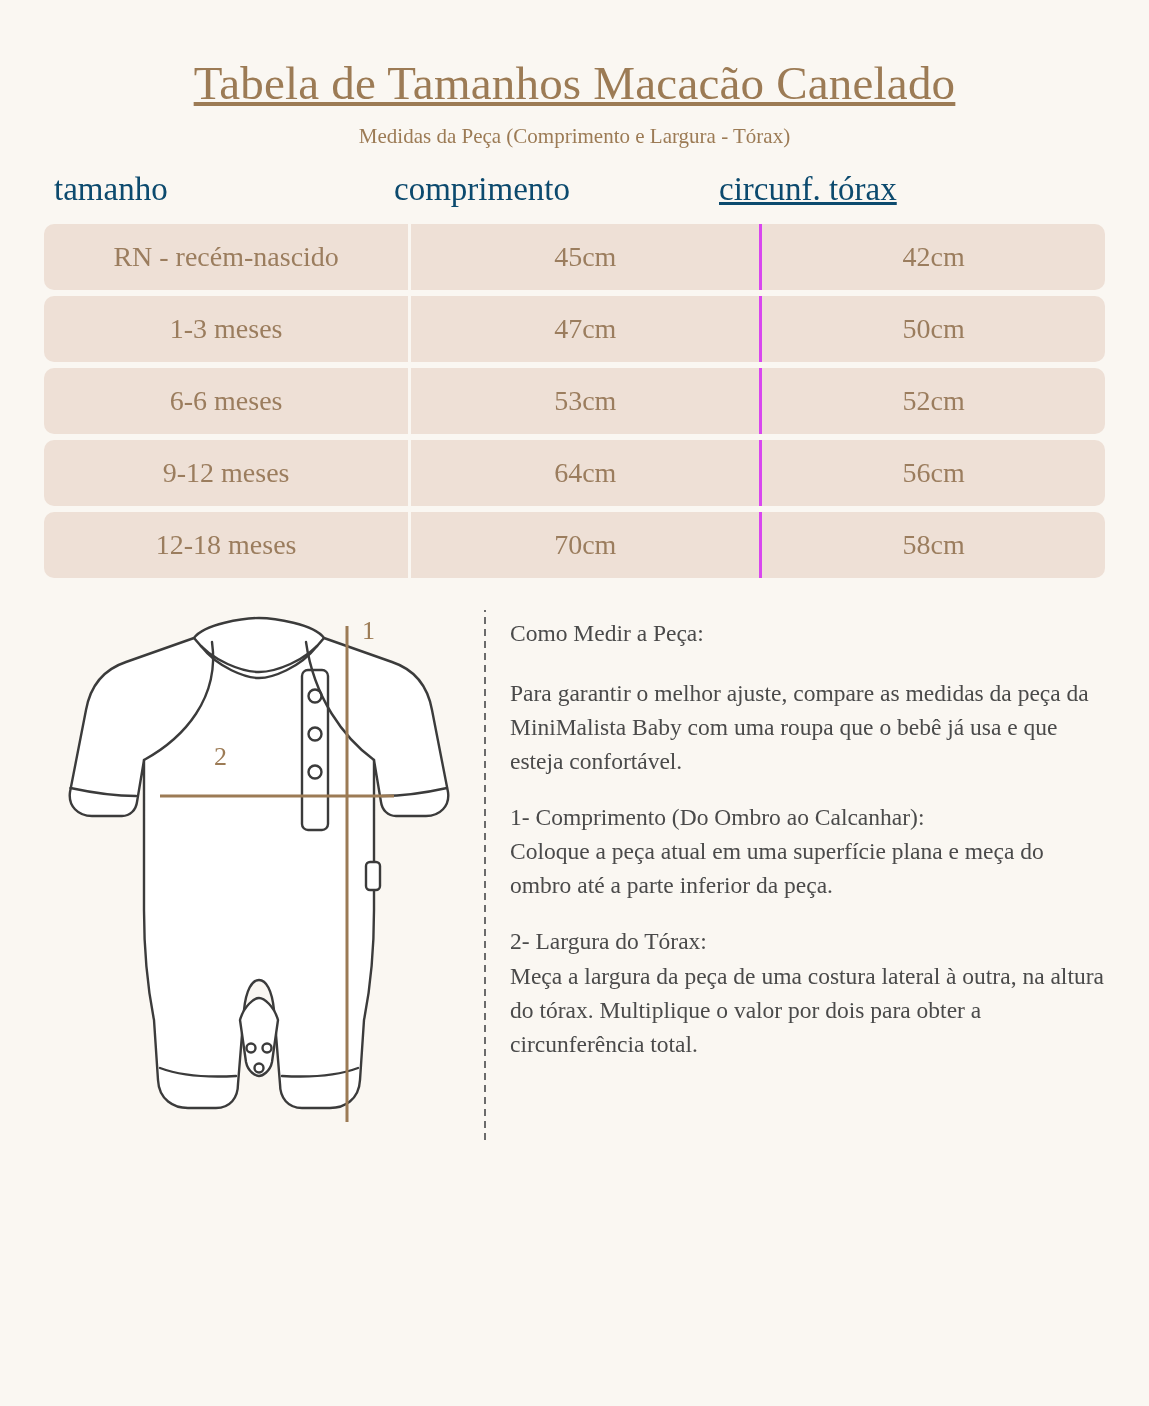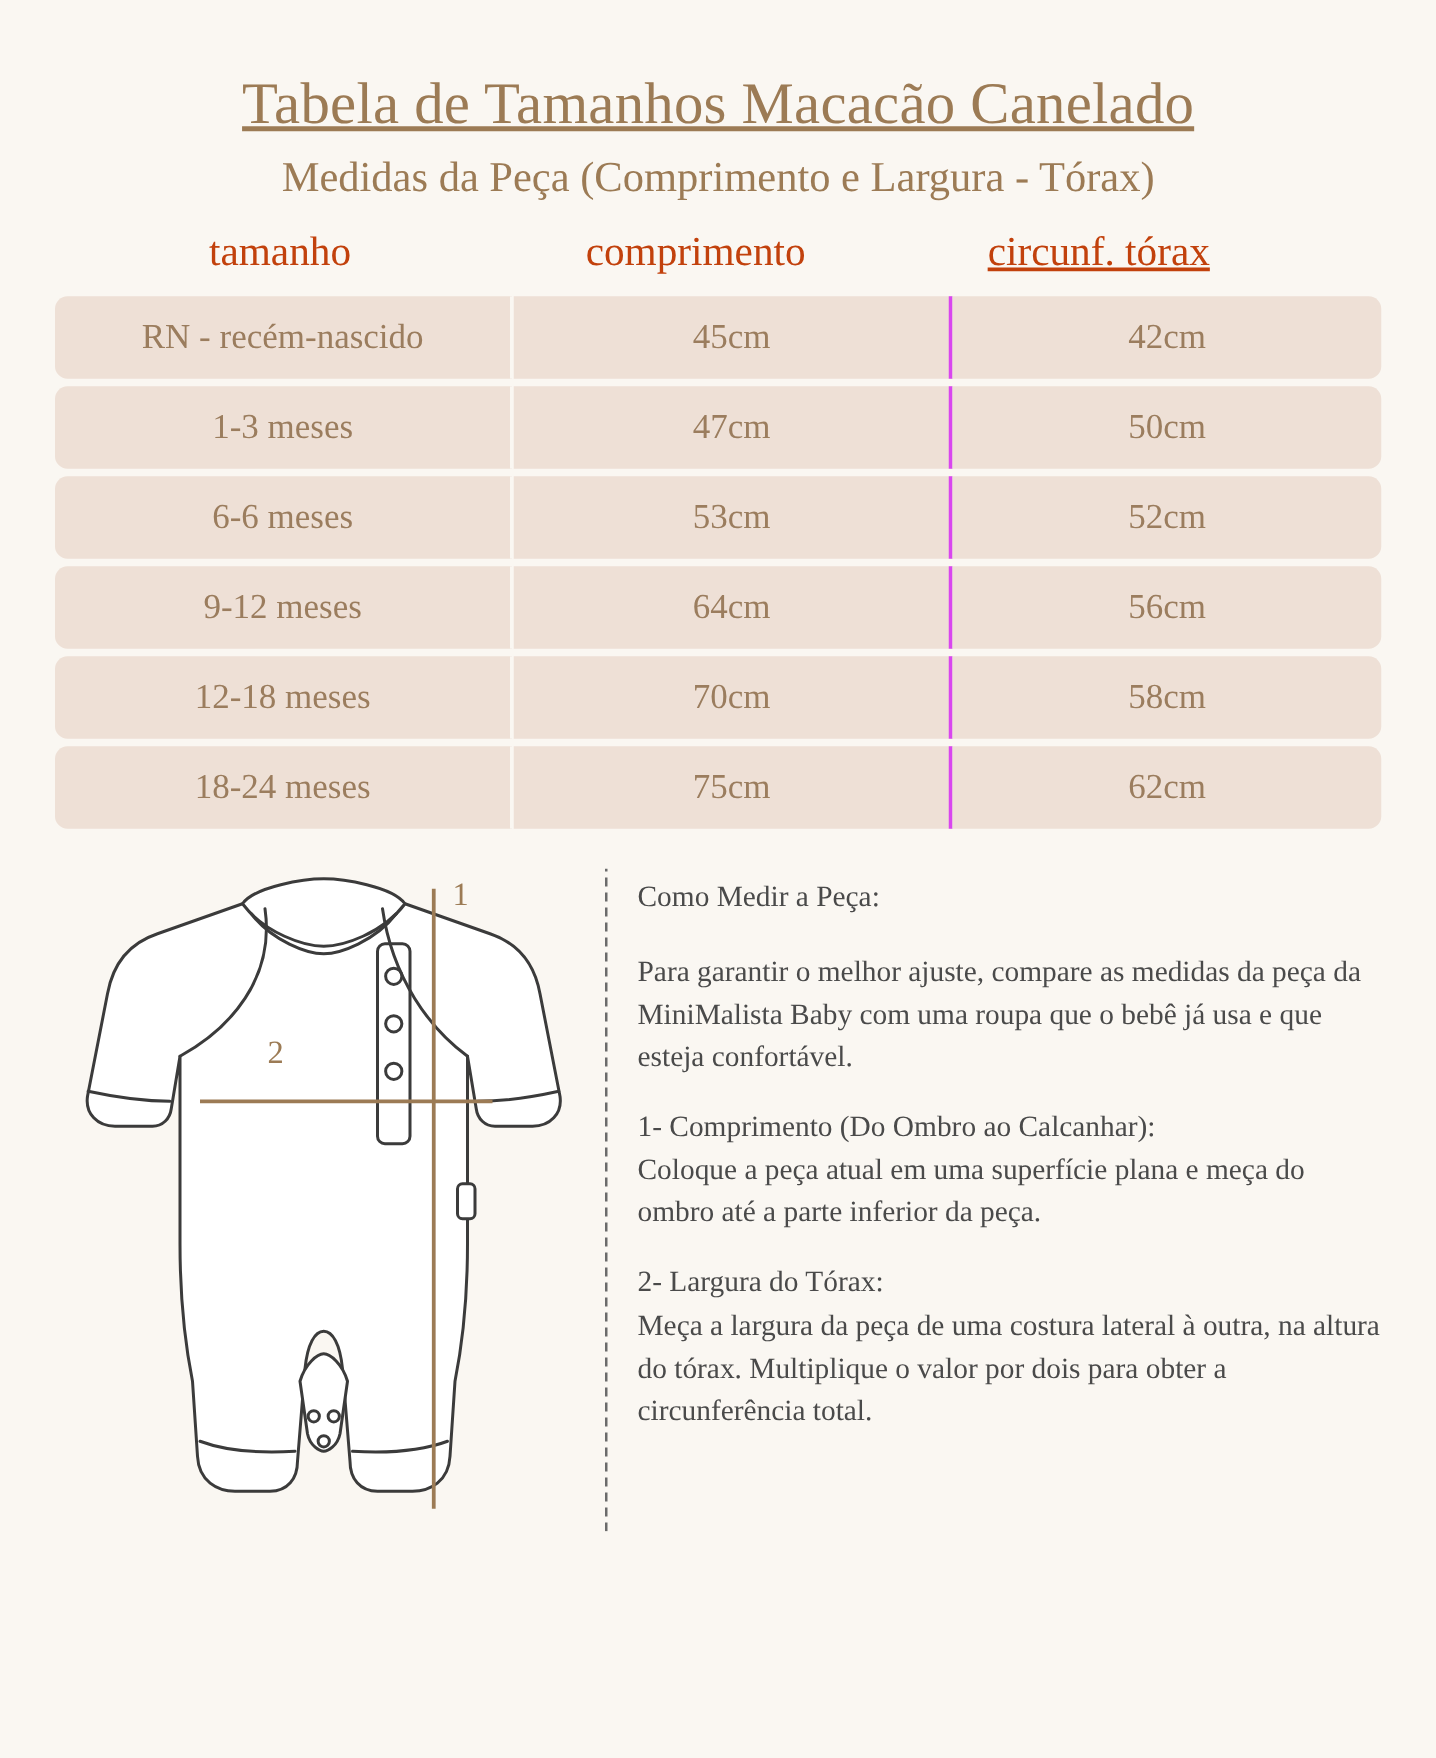--- a/index.html
+++ b/index.html
@@ -25,34 +25,33 @@
     text-align: center;
     font-size: 47px;
     color: #9c7b55;
     letter-spacing: 0.2px;
     margin: 8px 0 0 0;
     font-weight: normal;
     text-decoration: underline;
   }
   .subtitle {
     text-align: center;
-    font-size: 34px;
+    font-size: 21px;
     color: #9c7b55;
     margin: 14px 0 0 0;
     font-weight: normal;
   }
   .col-heads {
     display: flex;
     margin-top: 22px;
     padding: 0 10px;
   }
   .col-heads .ch {
     font-size: 33px;
-    color: #c2410c;
-    text-align: center;
+    color: #0c4a6e;
   }
   .ch-1 { width: 340px; }
   .ch-2 { width: 325px; }
   .ch-3 { width: 320px; text-decoration: underline; }
 
   table.sizes {
     width: 100%;
     border-collapse: separate;
     border-spacing: 0 6px;
     margin-top: 10px;
@@ -145,25 +144,20 @@
       </tr>
       <tr>
         <td class="c1">9-12 meses</td>
         <td class="c2">64cm</td>
         <td class="c3">56cm</td>
       </tr>
       <tr>
         <td class="c1">12-18 meses</td>
         <td class="c2">70cm</td>
         <td class="c3">58cm</td>
-      </tr>
-      <tr>
-        <td class="c1">18-24 meses</td>
-        <td class="c2">75cm</td>
-        <td class="c3">62cm</td>
       </tr>
     </tbody>
   </table>
 
   <div class="bottom">
 
     <div class="illus">
       <svg width="430" height="540" viewBox="0 0 430 540">
         <g fill="#ffffff" stroke="#3b3b3b" stroke-width="2.4" stroke-linejoin="round" stroke-linecap="round">
 

